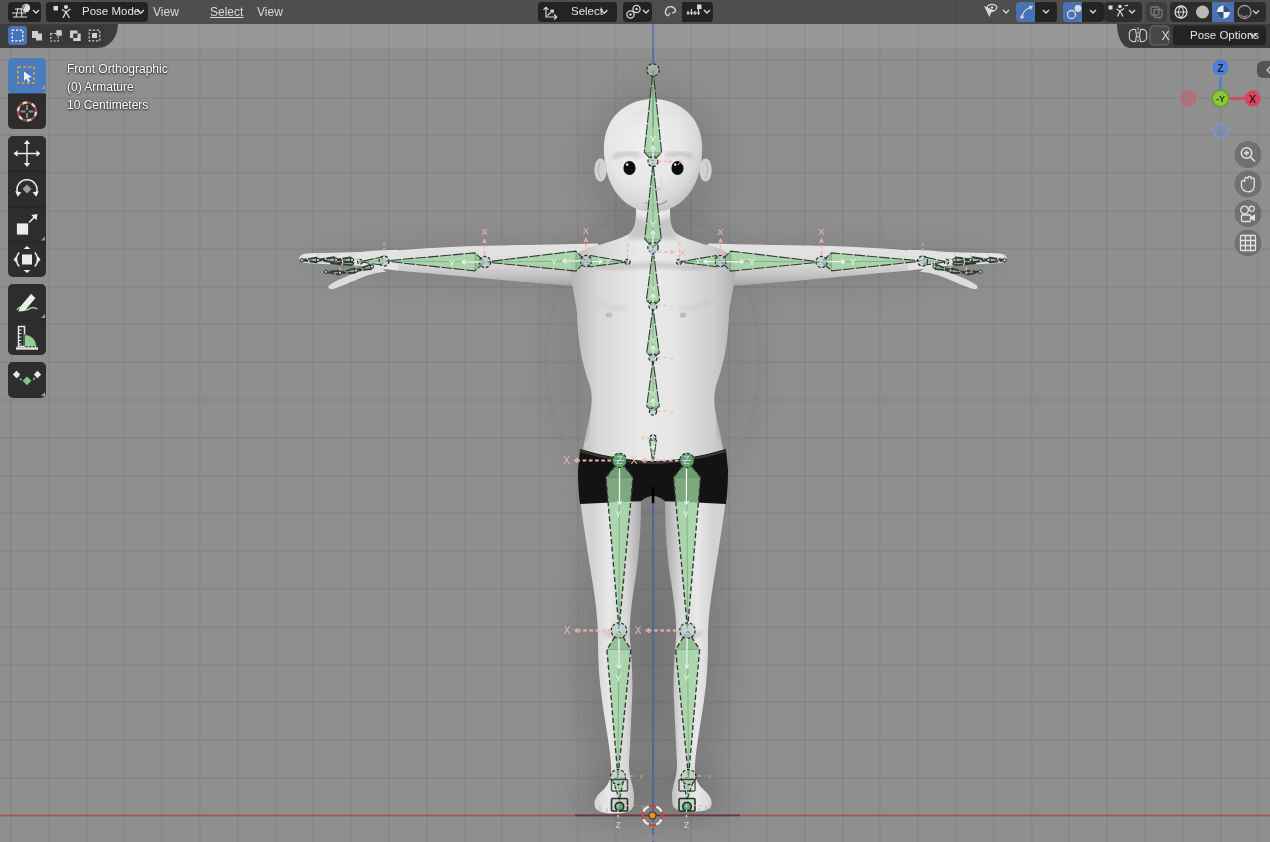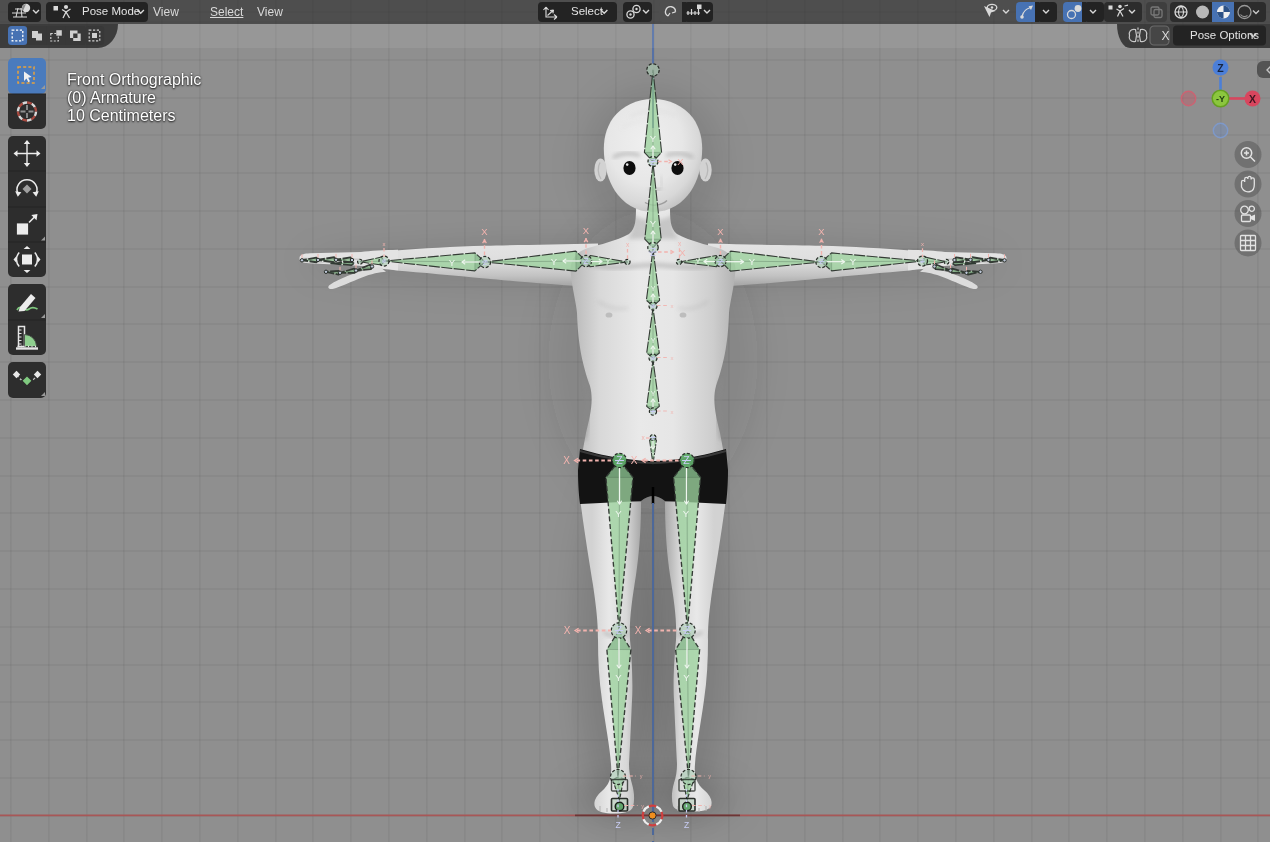--- a/index.html
+++ b/index.html
@@ -11,21 +11,21 @@
     background-position:10.4px 21.5px;}
   #scene{position:absolute;left:0;top:0;}
   
   #header{position:absolute;left:0;top:0;width:1270px;height:24px;background:rgba(44,44,44,0.66);}
   .menu{position:absolute;top:0;height:24px;line-height:24px;color:#d9d9d9;font-size:12px;margin-left:7px;}
   
   #row2{position:absolute;left:0;top:24px;width:1270px;height:24px;background:rgba(255,255,255,0.08);}
   #tabL{position:absolute;left:0;top:24px;width:118px;height:24px;background:rgba(38,38,38,0.80);border-bottom-right-radius:20px 24px;}
   #tabR{position:absolute;left:1117px;top:24px;width:153px;height:24px;background:rgba(38,38,38,0.80);border-bottom-left-radius:13px 24px;}
   
-  #vptext{position:absolute;left:67px;top:71px;color:#ffffff;font-size:16px;line-height:18px;
+  #vptext{position:absolute;left:67px;top:60px;color:#ffffff;font-size:12px;line-height:18px;
     text-shadow:0 1px 2px rgba(0,0,0,0.8), 0 0 2px rgba(0,0,0,0.6);}
 </style>
 </head>
 <body>
 <div id="vp"></div>
 <svg id="scene" width="1270" height="842" viewBox="0 0 1270 842">
     <defs>
       <filter id="soft" x="-50%" y="-50%" width="200%" height="200%">
         <feGaussianBlur stdDeviation="6"></feGaussianBlur>
       </filter>

